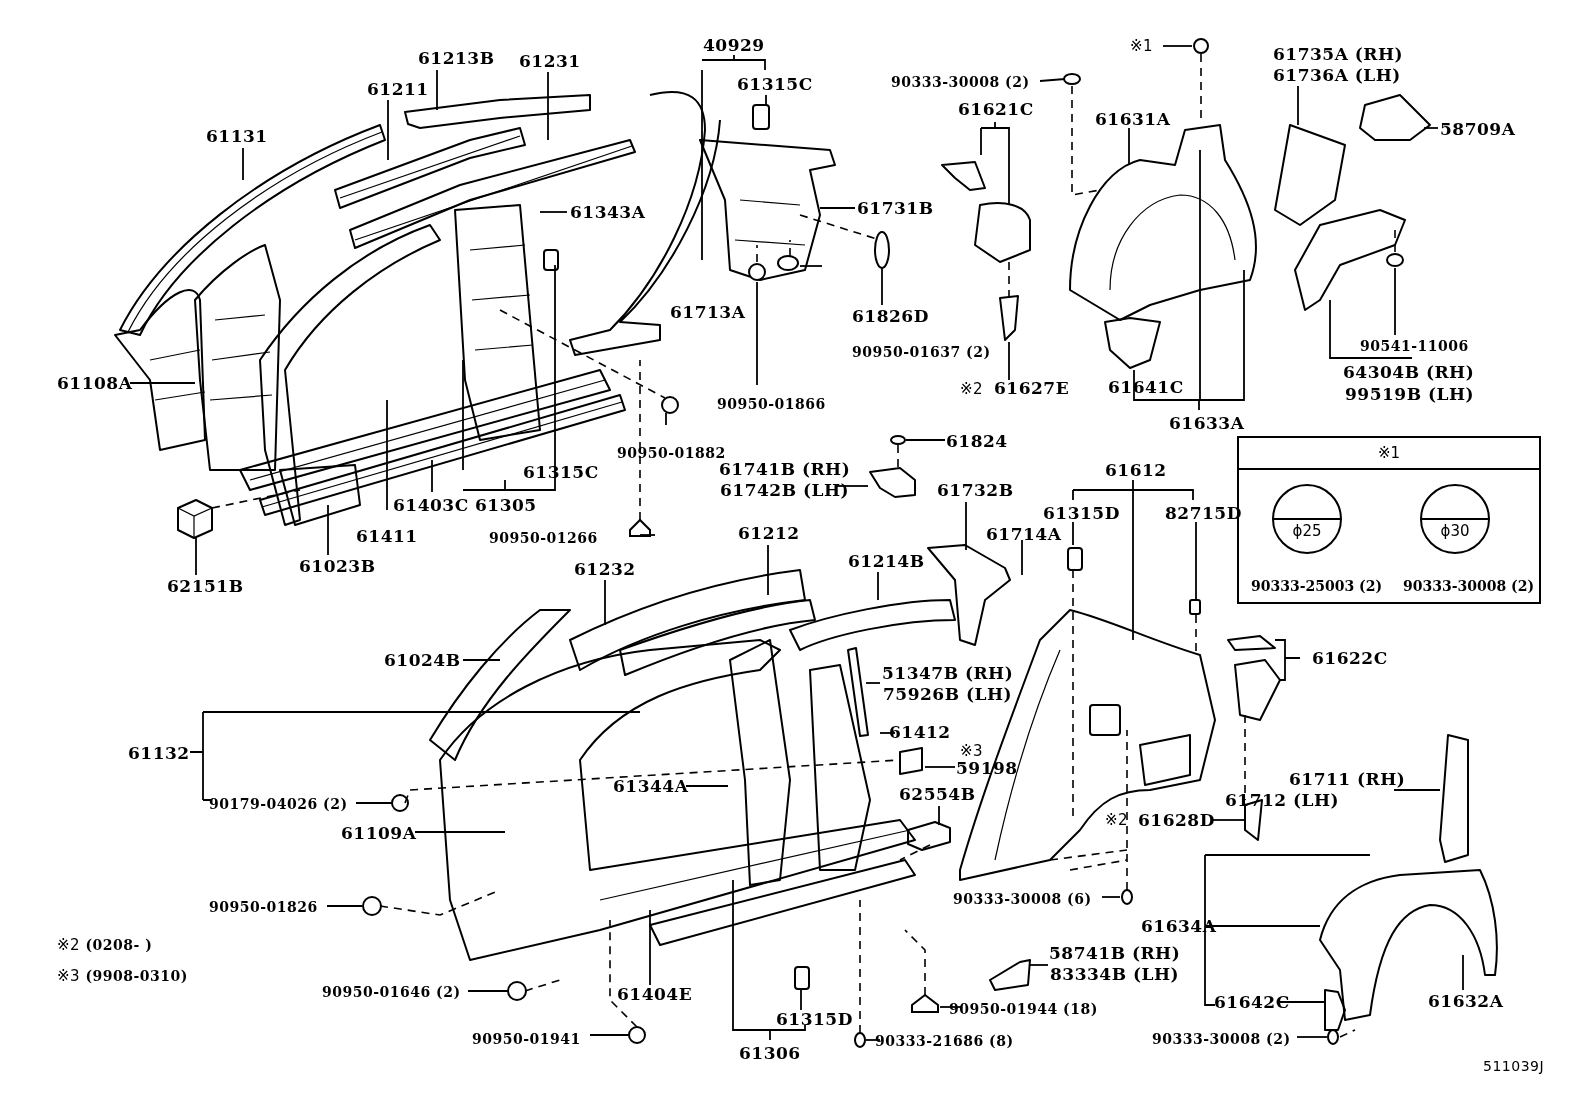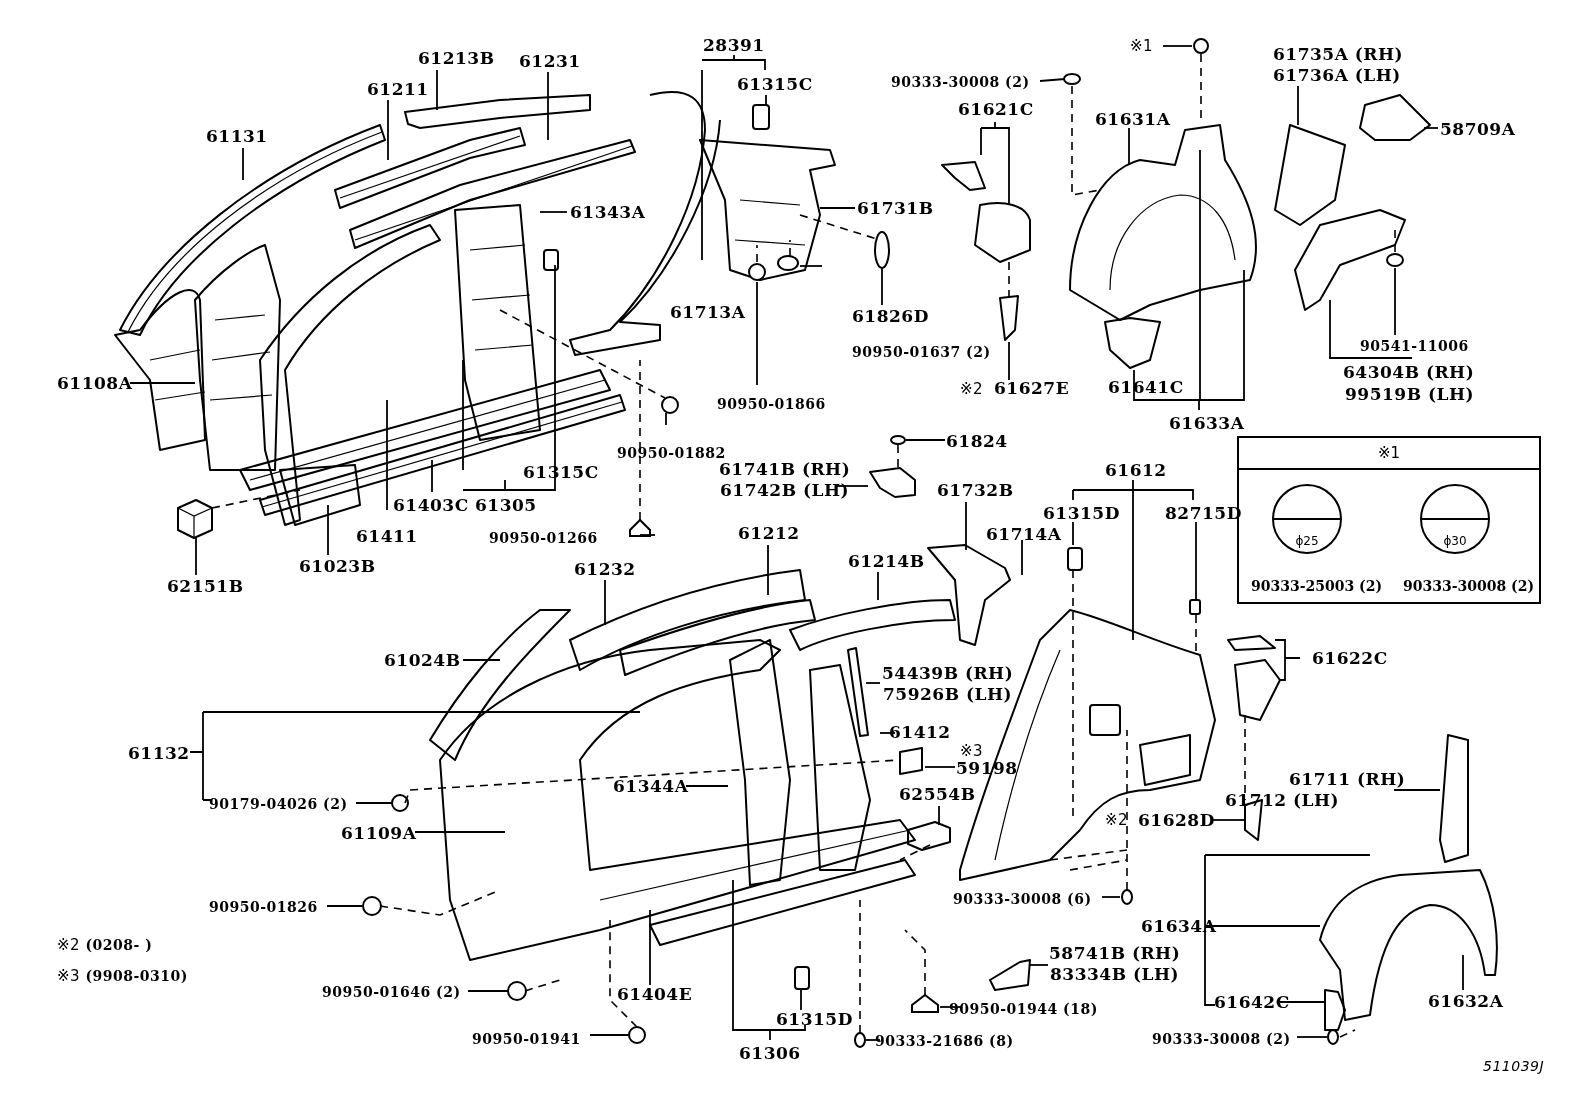--- a/index.html
+++ b/index.html
@@ -1,31 +1,31 @@
 <!DOCTYPE html>
 <html><head>
 <meta charset="utf-8">
 <style>
   html, body { margin: 0; padding: 0; background: #ffffff; }
   body { width: 1592px; height: 1099px; position: relative; overflow: hidden; font-family: "DejaVu Serif", serif; }
   #diagram { position: absolute; left: 0; top: 0; width: 1592px; height: 1099px; }
   .lbl { position: absolute; font-family: "DejaVu Serif", serif; font-weight: bold; font-size: 17px; color: #000; white-space: nowrap; letter-spacing: 0.5px; line-height: 18px; }
   .lbl.sm { font-size: 14px; }
   .lbl.note { font-family: "DejaVu Sans", sans-serif; font-weight: normal; font-size: 15px; }
-  .lbl.code { font-family: "DejaVu Sans", sans-serif; font-weight: normal; font-size: 14px; font-style: italic; }
+  .lbl.code { font-family: "DejaVu Sans", sans-serif; font-weight: normal; font-size: 14px; }
   svg .part { fill: none; stroke: #000; stroke-width: 2; stroke-linejoin: round; }
   svg .thin { fill: none; stroke: #000; stroke-width: 1.2; }
   svg .lead { fill: none; stroke: #000; stroke-width: 1.8; }
   svg .dash { fill: none; stroke: #000; stroke-width: 1.6; stroke-dasharray: 8 6; }
   svg .fast { fill: #fff; stroke: #000; stroke-width: 2; }
   #legend-box { position: absolute; left: 1237px; top: 436px; width: 304px; height: 168px; border: 2px solid #000; box-sizing: border-box; }
   #legend-head { height: 30px; border-bottom: 2px solid #000; text-align: center; line-height: 30px; font-family: "DejaVu Sans", sans-serif; font-size: 15px; }
   .circle { position: absolute; width: 70px; height: 70px; border: 2px solid #000; border-radius: 50%; box-sizing: border-box; }
   .circle .dia { position: absolute; left: 0; right: 0; top: 32px; border-top: 2px solid #000; }
-  .circle span { position: absolute; top: 48px; width: 100%; text-align: center; font-family: "DejaVu Sans", sans-serif; font-size: 12px; }
+  .circle span { position: absolute; top: 36px; width: 100%; text-align: center; font-family: "DejaVu Sans", sans-serif; font-size: 15px; }
   .legend-part { position: absolute; top: 140px; font-family: "DejaVu Serif", serif; font-weight: bold; font-size: 14px; white-space: nowrap; }
 </style>
 </head>
 <body>
 
 <svg id="diagram" viewBox="0 0 1592 1099" xmlns="http://www.w3.org/2000/svg">
 
   <g>
     <path class="part" d="M120,330 C160,250 260,170 380,125 L385,140 C270,185 175,260 140,335 Z"></path>
     <path class="thin" d="M128,332 C168,252 266,176 382,132"></path>
@@ -289,21 +289,21 @@
     <path class="dash" d="M1340,1037 L1355,1030"></path>
     <path class="dash" d="M1073,570 L1073,820"></path>
     <path class="dash" d="M930,845 L900,860"></path>
   </g>
 </svg>
 
 <div class="lbl" style="left:418px;top:49px">61213B</div>
 <div class="lbl" style="left:519px;top:52px">61231</div>
 <div class="lbl" style="left:367px;top:80px">61211</div>
 <div class="lbl" style="left:206px;top:127px">61131</div>
-<div class="lbl" style="left:703px;top:36px">28391</div>
+<div class="lbl" style="left:703px;top:36px">40929</div>
 <div class="lbl" style="left:737px;top:75px">61315C</div>
 <div class="lbl" style="left:570px;top:203px">61343A</div>
 <div class="lbl" style="left:857px;top:199px">61731B</div>
 <div class="lbl" style="left:670px;top:303px">61713A</div>
 <div class="lbl" style="left:852px;top:307px">61826D</div>
 <div class="lbl sm" style="left:852px;top:343px">90950-01637 (2)</div>
 <div class="lbl sm" style="left:717px;top:395px">90950-01866</div>
 <div class="lbl sm" style="left:891px;top:73px">90333-30008 (2)</div>
 <div class="lbl" style="left:958px;top:100px">61621C</div>
 <div class="lbl note" style="left:960px;top:380px">※2</div>
@@ -332,21 +332,21 @@
 <div class="lbl" style="left:720px;top:481px">61742B (LH)</div>
 <div class="lbl" style="left:937px;top:481px">61732B</div>
 <div class="lbl" style="left:1105px;top:461px">61612</div>
 <div class="lbl" style="left:1043px;top:504px">61315D</div>
 <div class="lbl" style="left:1165px;top:504px">82715D</div>
 <div class="lbl" style="left:986px;top:525px">61714A</div>
 <div class="lbl" style="left:738px;top:524px">61212</div>
 <div class="lbl" style="left:574px;top:560px">61232</div>
 <div class="lbl" style="left:848px;top:552px">61214B</div>
 <div class="lbl" style="left:384px;top:651px">61024B</div>
-<div class="lbl" style="left:882px;top:664px">54439B (RH)</div>
+<div class="lbl" style="left:882px;top:664px">51347B (RH)</div>
 <div class="lbl" style="left:883px;top:685px">75926B (LH)</div>
 <div class="lbl" style="left:128px;top:744px">61132</div>
 <div class="lbl" style="left:889px;top:723px">61412</div>
 <div class="lbl note" style="left:960px;top:742px">※3</div>
 <div class="lbl" style="left:956px;top:759px">59198</div>
 <div class="lbl sm" style="left:209px;top:795px">90179-04026 (2)</div>
 <div class="lbl" style="left:613px;top:777px">61344A</div>
 <div class="lbl" style="left:899px;top:785px">62554B</div>
 <div class="lbl" style="left:341px;top:824px">61109A</div>
 <div class="lbl" style="left:1312px;top:649px">61622C</div>

